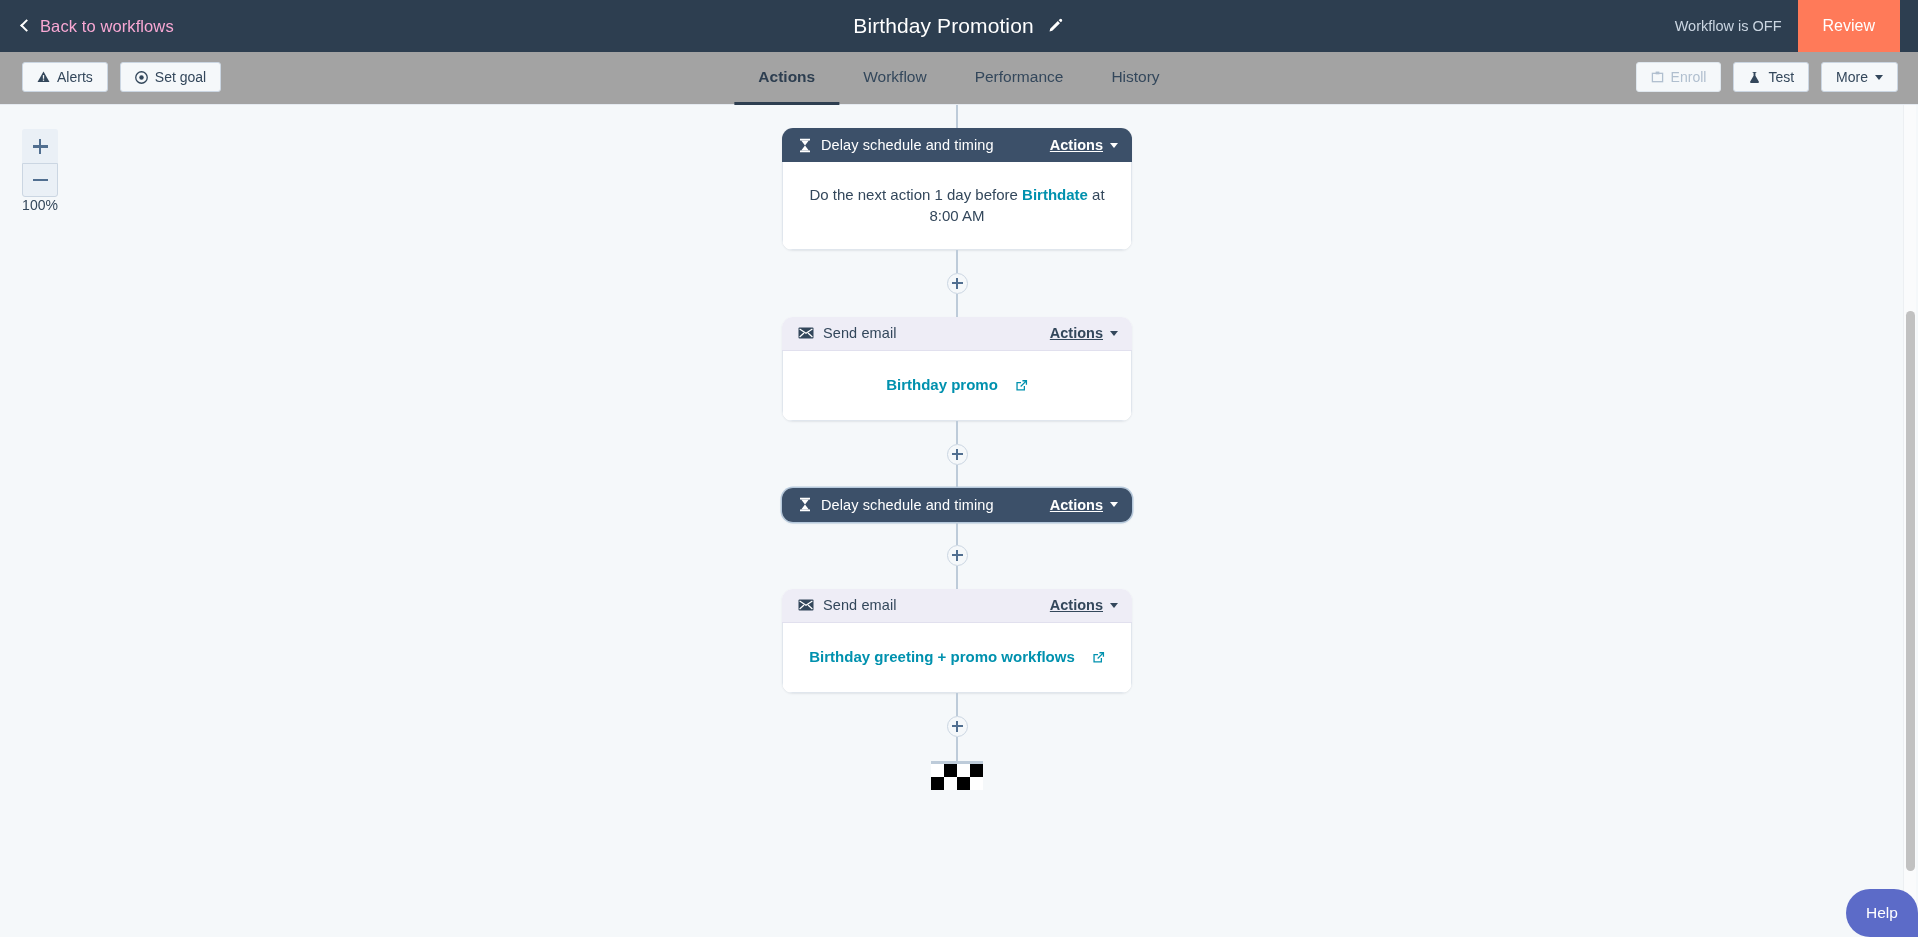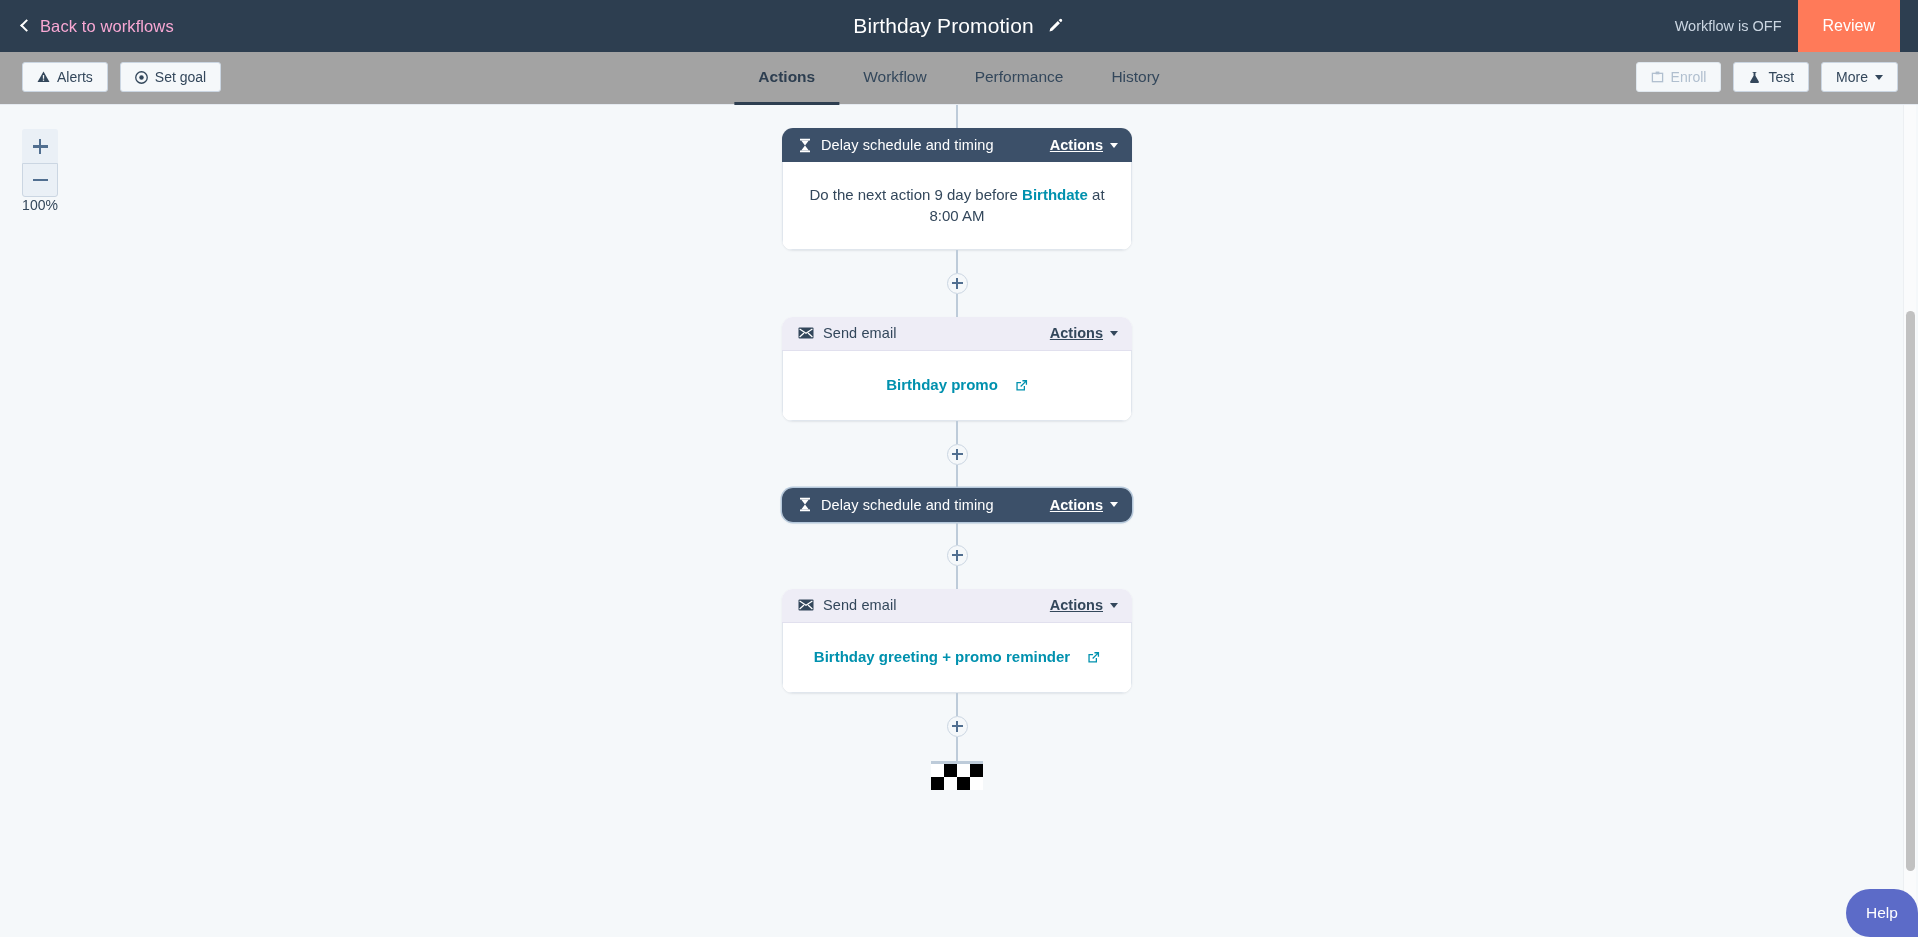--- a/index.html
+++ b/index.html
@@ -279,21 +279,21 @@
           <path d="M3.2 2.4h7.6L7 7.5l3.8 5.1H3.2L7 7.5 3.2 2.4z" fill="#ffffff"></path>
         </svg>
         <span class="htitle">Delay schedule and timing</span>
         <span class="card-actions">
           <span class="lbl">Actions</span>
           <span class="caret"></span>
         </span>
       </div>
       <div class="card-body">
         <span>
-          <span>Do the next action 9 day before </span><span class="tokenlink">Birthdate</span><span> at 8:00 AM</span>
+          <span>Do the next action 1 day before </span><span class="tokenlink">Birthdate</span><span> at 8:00 AM</span>
         </span>
       </div>
     </div>
 
     <div class="conn" style="height:23px"></div>
     <div class="plus-node">
       <span class="ph"></span>
       <span class="pv"></span>
     </div>
     <div class="conn" style="height:23px"></div>
@@ -358,21 +358,21 @@
           <path d="M1.6 10 6 6M14.4 10 10 6" fill="none" stroke="#ffffff" stroke-width="1.2"></path>
         </svg>
         <span class="htitle">Send email</span>
         <span class="card-actions">
           <span class="lbl">Actions</span>
           <span class="caret"></span>
         </span>
       </div>
       <div class="card-body">
         <span class="emaillink">
-          <span>Birthday greeting + promo reminder</span>
+          <span>Birthday greeting + promo workflows</span>
           <svg class="ext-icon" viewBox="0 0 14 14">
             <path d="M1.5 3.2h5v1.4H2.9v6.5h6.5V7.5h1.4v5H1.5v-9.3z" fill="#0091ae"></path>
             <path d="M8 1.2h5v5h-1.4V3.6l-5 5-1-1 5-5H8V1.2z" fill="#0091ae"></path>
           </svg>
         </span>
       </div>
     </div>
 
     <div class="conn" style="height:23px"></div>
     <div class="plus-node">

